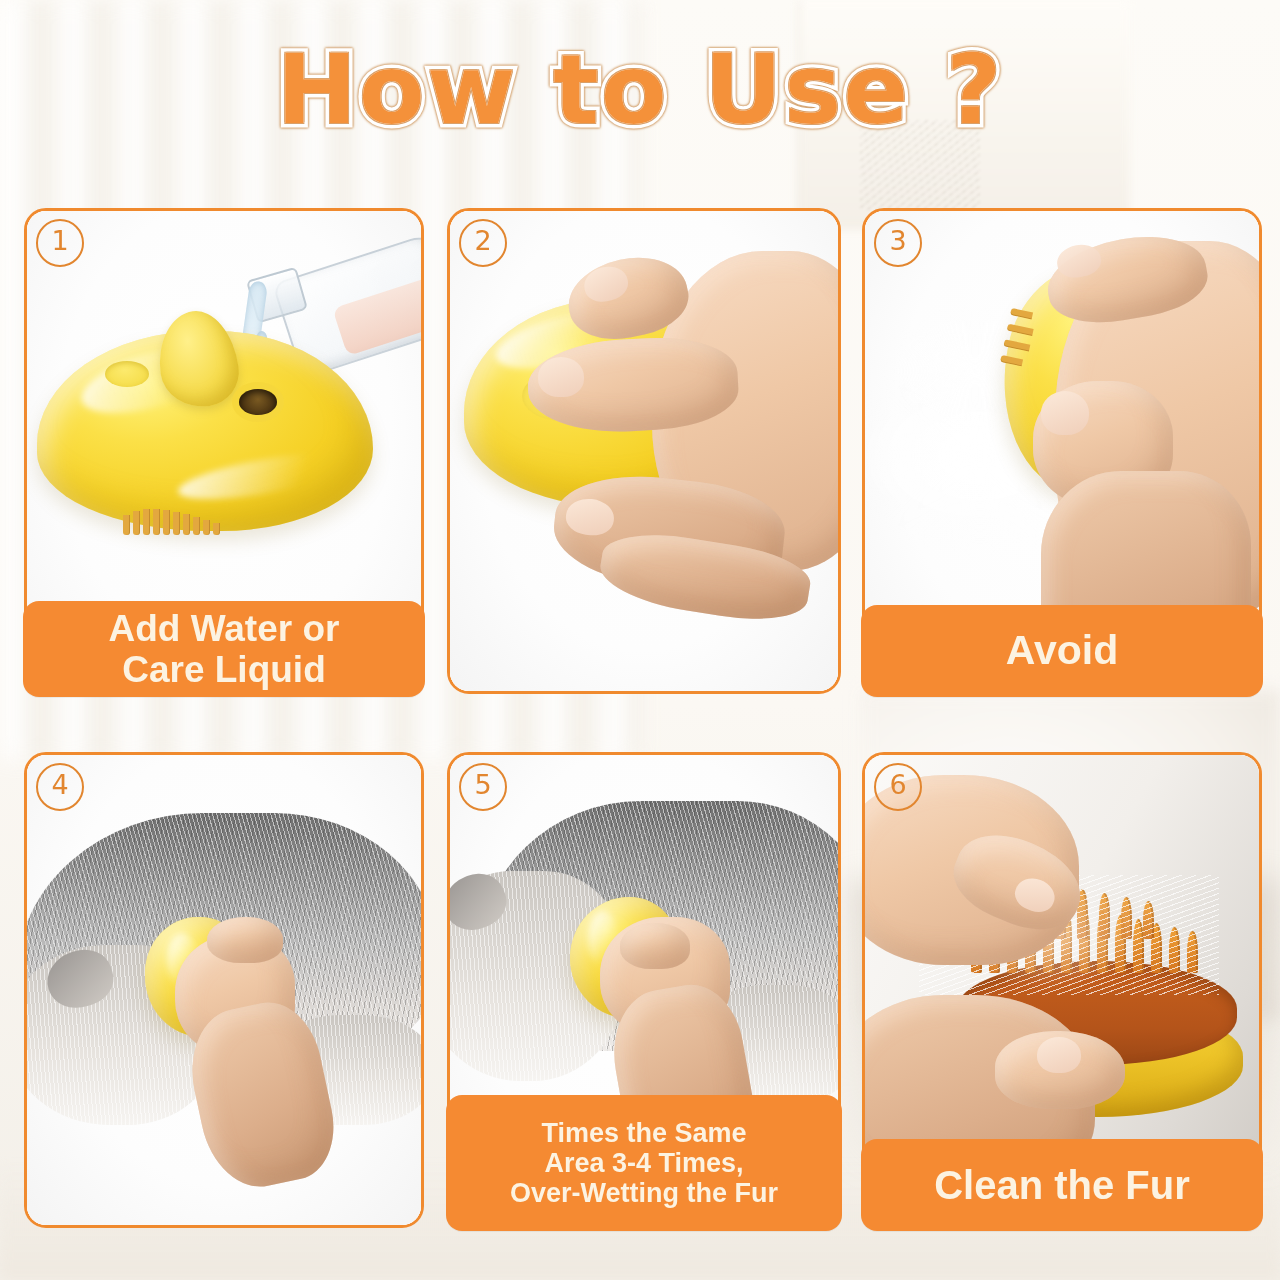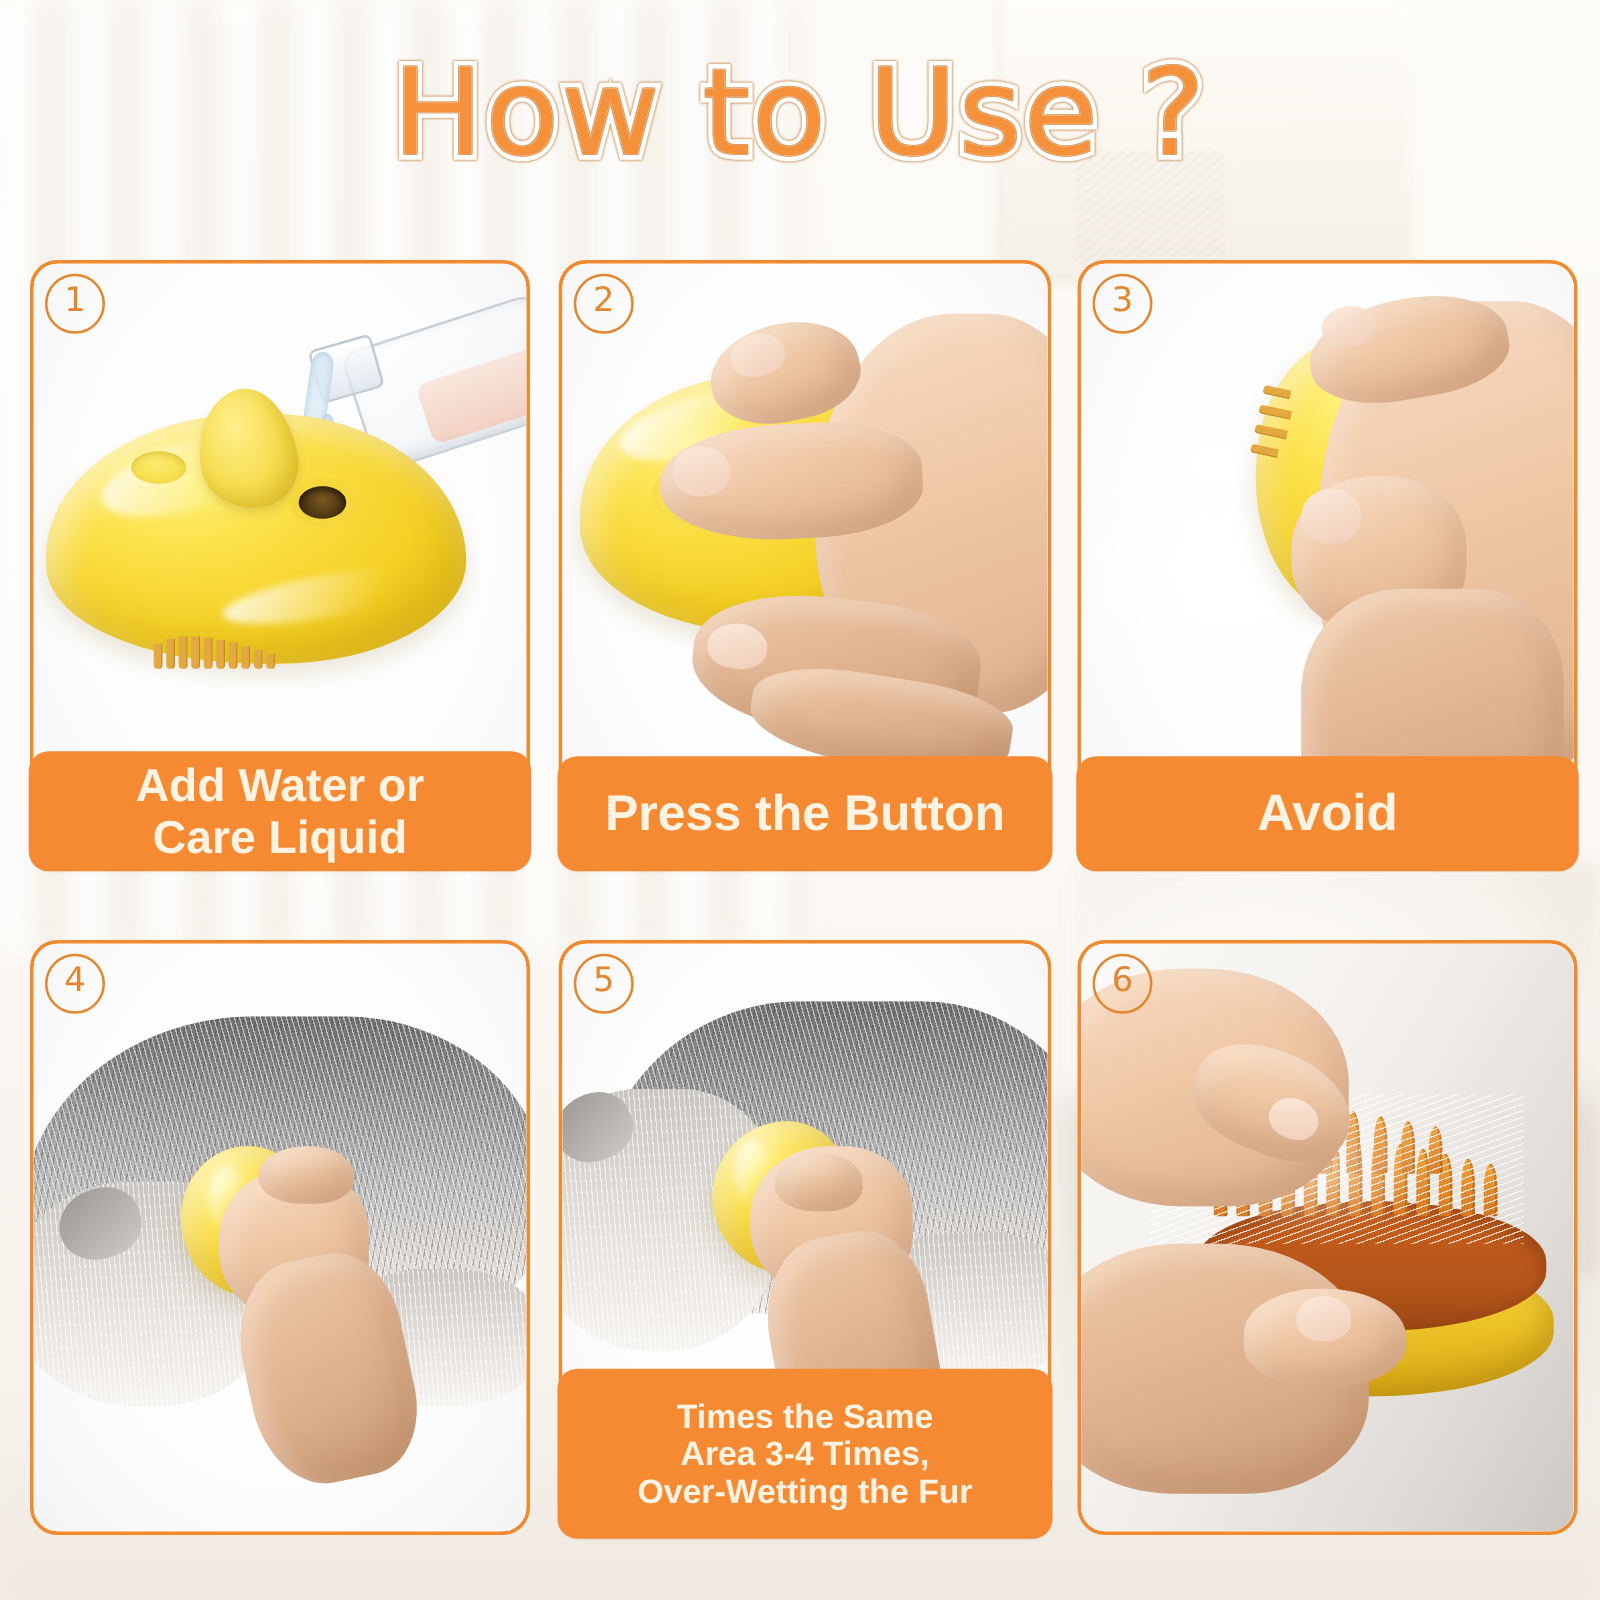--- a/index.html
+++ b/index.html
@@ -36,21 +36,21 @@
     background:linear-gradient(180deg,rgba(200,192,181,.45),rgba(245,241,235,0));
     filter:blur(14px);}
   .bg-floor{position:absolute;left:0;bottom:0;width:1280px;height:120px;
     background:linear-gradient(180deg,rgba(236,230,220,0),#efe9e0);
     filter:blur(6px);}
 
   
   .title-wrap{position:absolute;left:0;top:34px;width:1280px;text-align:center;}
   .title{
     display:inline-block;
-    font-size:96px;font-weight:normal;letter-spacing:2px;
+    font-size:96px;font-weight:bold;letter-spacing:2px;
     font-family:"DejaVu Sans", sans-serif;
     color:#F4913A;
     -webkit-text-stroke:9px #ffffff;
     paint-order:stroke fill;
     text-shadow:
       0 0 0 #fff,
       -1px -1px 0 #d9a06a, 1px -1px 0 #d9a06a,
       -1px 1px 0 #d9a06a, 1px 1px 0 #d9a06a,
       -12px 0 0 rgba(0,0,0,0);
     filter:drop-shadow(0 0 1px #cf9a63) drop-shadow(0 0 1px #cf9a63);
@@ -219,25 +219,20 @@
         <div class="skin" style="left:78px;top:128px;width:210px;height:92px;border-radius:46% 42% 40% 48%;
              transform:rotate(-3deg);"></div>
         <div class="nail" style="left:88px;top:146px;width:46px;height:40px;"></div>
         <div class="skin d" style="left:104px;top:268px;width:230px;height:108px;border-radius:44% 40% 40% 46%;
              transform:rotate(6deg);"></div>
         <div class="nail" style="left:116px;top:288px;width:48px;height:36px;transform:rotate(6deg);"></div>
         <div class="skin d" style="left:150px;top:330px;width:210px;height:72px;border-radius:40% 38% 40% 44%;
              transform:rotate(9deg);"></div>
       </div>
       <div class="badge">2</div>
-      <div class="caption" style="height:92px;font-size:40px;">
-        <div>
-            <span>Press the Button</span>
-          </div>
-      </div>
     </div>
 
     <div class="card" style="left:862px;top:208px;width:394px;height:480px;">
       <div class="photo">
         <div class="studio"></div>
 
         <div class="mist" style="left:-30px;top:150px;width:290px;height:190px;"></div>
         <div class="mist" style="left:20px;top:100px;width:180px;height:120px;opacity:.75;"></div>
 
         <div class="brush-body" style="left:138px;top:54px;width:180px;height:230px;
@@ -365,16 +360,21 @@
         <div class="skin" style="left:-26px;top:20px;width:240px;height:190px;border-radius:44% 48% 40% 44%;"></div>
         <div class="skin" style="left:88px;top:86px;width:130px;height:82px;border-radius:46% 50% 44% 42%;
              transform:rotate(22deg);"></div>
         <div class="nail" style="left:150px;top:124px;width:40px;height:32px;transform:rotate(20deg);"></div>
 
         <div class="skin d" style="left:-30px;top:240px;width:260px;height:200px;border-radius:42% 46% 38% 40%;"></div>
         <div class="skin" style="left:130px;top:276px;width:130px;height:78px;border-radius:46% 50% 44% 42%;"></div>
         <div class="nail" style="left:172px;top:282px;width:44px;height:36px;"></div>
       </div>
       <div class="badge">6</div>
+      <div class="caption" style="height:92px;font-size:40px;">
+        <div>
+            <span>Clean the Fur</span>
+          </div>
+      </div>
     </div>
 
   </div>
 </div>
 
 </body></html>

